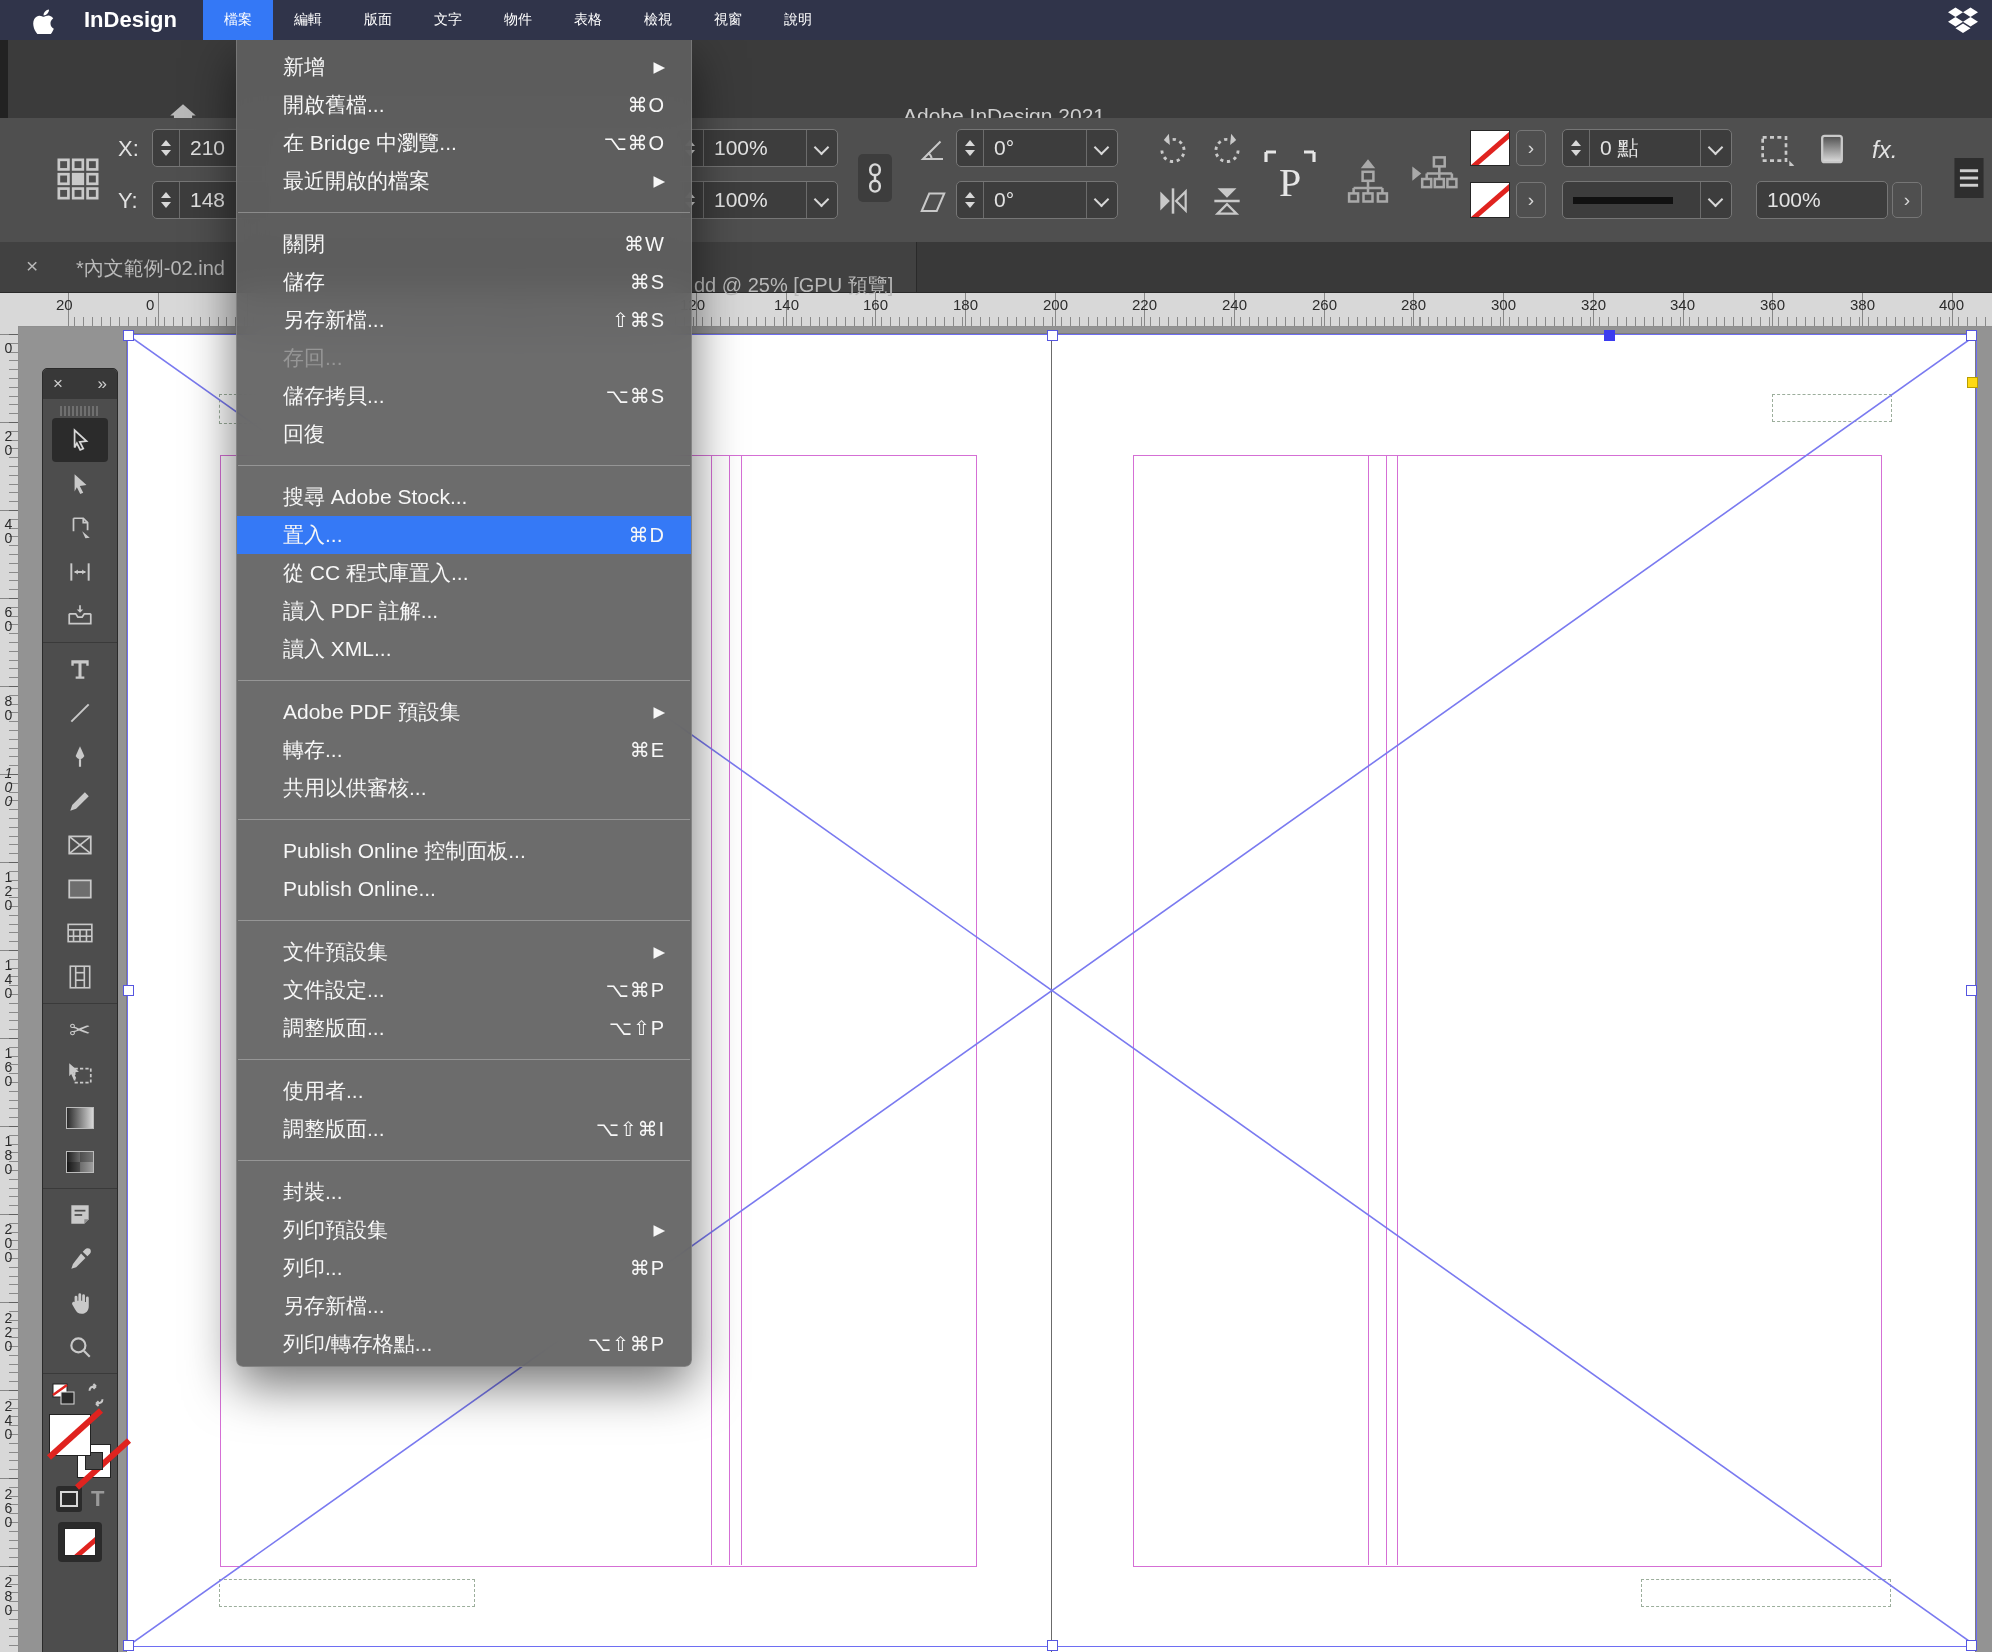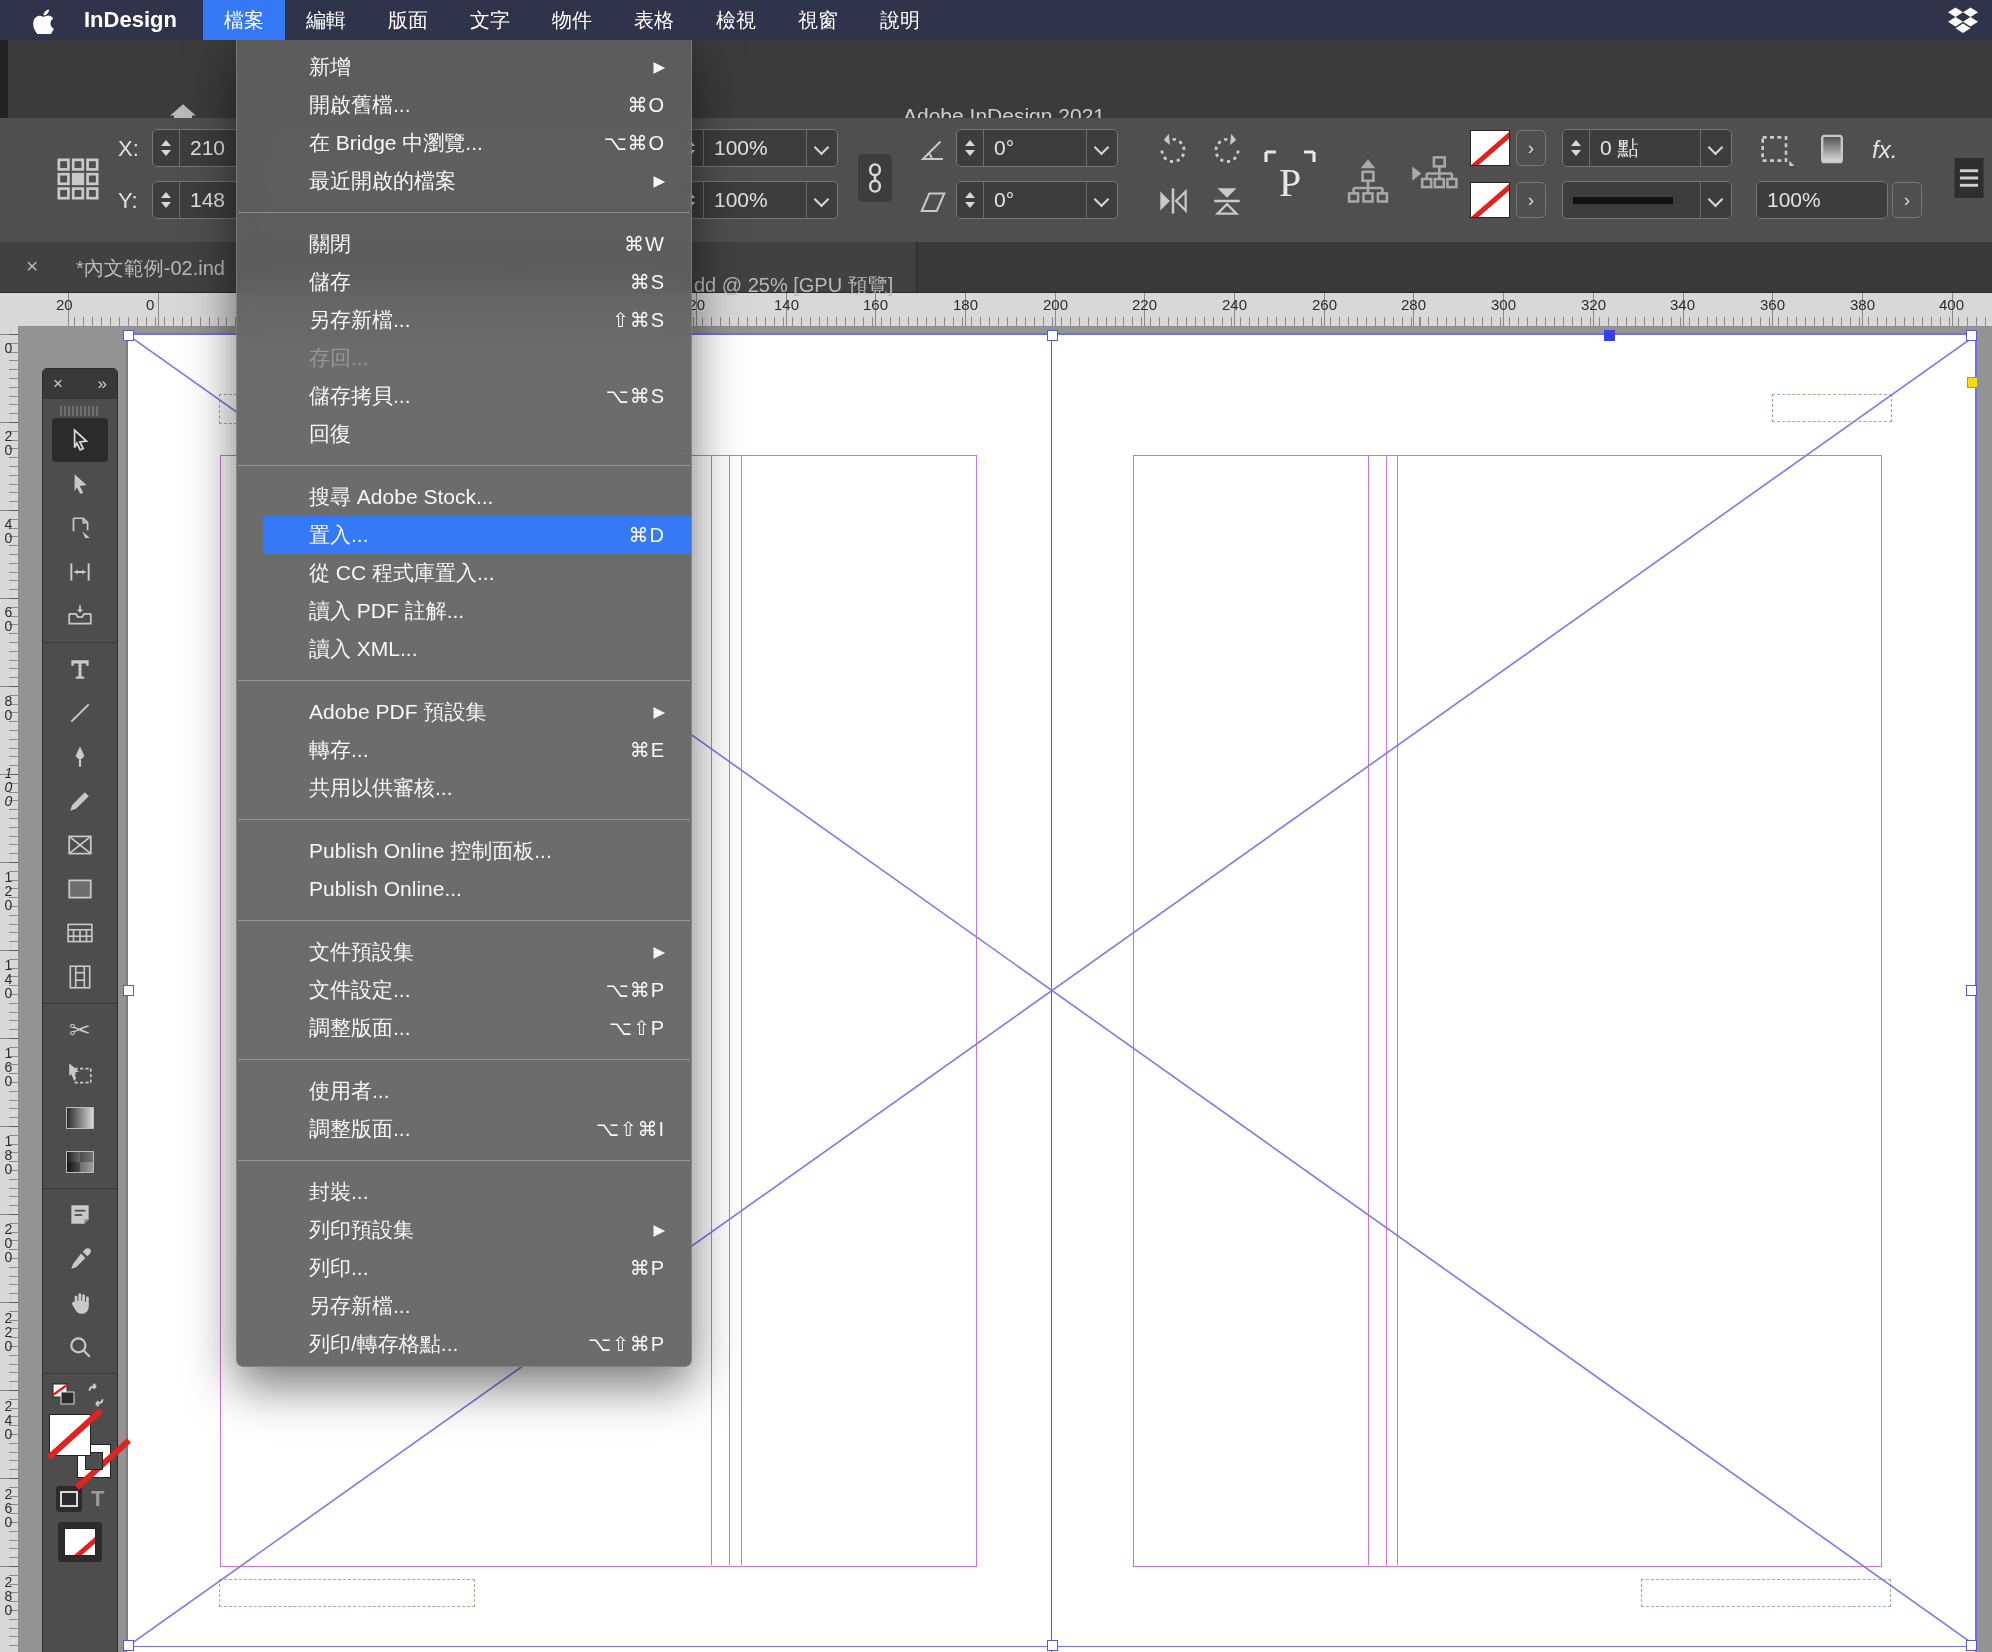--- a/index.html
+++ b/index.html
@@ -2,21 +2,21 @@
 <html><head>
 <meta charset="utf-8">
 <style>
   html,body{margin:0;padding:0;background:#222;}
   #stage{position:relative;width:1992px;height:1652px;overflow:hidden;
     font-family:"Liberation Sans","DejaVu Sans",sans-serif;
     -webkit-font-smoothing:antialiased;}
   
   #menubar{position:absolute;left:0;top:0;width:100%;height:40px;background:#30344a;
     display:flex;align-items:center;color:#fff;z-index:60;}
-  .mb-item{padding:0 21px;height:40px;display:flex;align-items:center;font-size:20px;}
+  .mb-item{padding:0 21px;height:40px;display:flex;align-items:center;font-size:14px;}
   .mb-item.active{background:#3478f6;}
   #mb-app{font-weight:700;font-size:22px;padding:0 26px 0 30px;}
   #apple{width:24px;height:28px;margin-left:30px;}
   #dropbox{position:absolute;right:14px;top:6px;width:30px;height:28px;}
   
   #titlebar{position:absolute;left:0;top:40px;width:100%;height:78px;background:#3b3b3b;
     border-bottom:1px solid #2c2c2c;z-index:5;margin-left:8px;}
   .tl{position:absolute;top:86px;width:19px;height:19px;border-radius:50%;}
   #win-title{position:absolute;top:64px;left:0;width:100%;text-align:center;color:#cfcfcf;
     font-size:21px;}
@@ -86,21 +86,21 @@
   .tool svg{display:block;}
   .tool.act{background:#2b2b2b;border-radius:4px;}
   .tb-sep{width:100%;height:1px;background:#3a3a3a;margin:4px 0;}
   .bigsw{position:relative;width:40px;height:40px;background:#fff;border:1px solid #222;}
   .bigsw::after{content:"";position:absolute;left:-10px;top:16px;width:70px;height:6px;background:#e0231f;transform:rotate(-42deg);}
   
   #filemenu{position:absolute;left:236px;top:40px;width:456px;height:1327px;z-index:50;
     background:rgba(95,95,95,0.92);backdrop-filter:blur(16px);
     border:1px solid rgba(255,255,255,.16);border-top:none;border-radius:0 0 7px 7px;
     box-shadow:0 18px 50px rgba(0,0,0,.55);padding-top:8px;box-sizing:border-box;color:#f7f7f7;}
-  .mi{height:38px;display:flex;align-items:center;padding:0 26px 0 46px;font-size:21px;margin-left:26px;}
+  .mi{height:38px;display:flex;align-items:center;padding:0 26px 0 46px;font-size:21px;}
   .ml{flex:1;white-space:nowrap;}
   .ms{font-size:20px;letter-spacing:1px;}
   .ma{font-size:15px;}
   .mi.hl{background:#3579f6;}
   .mi.dis{color:#ararar;color:#b0b0b0;opacity:.62;}
   .msep{height:1px;background:rgba(255,255,255,.28);margin:12px 1px;}
 </style>
 </head>
 <body>
 

